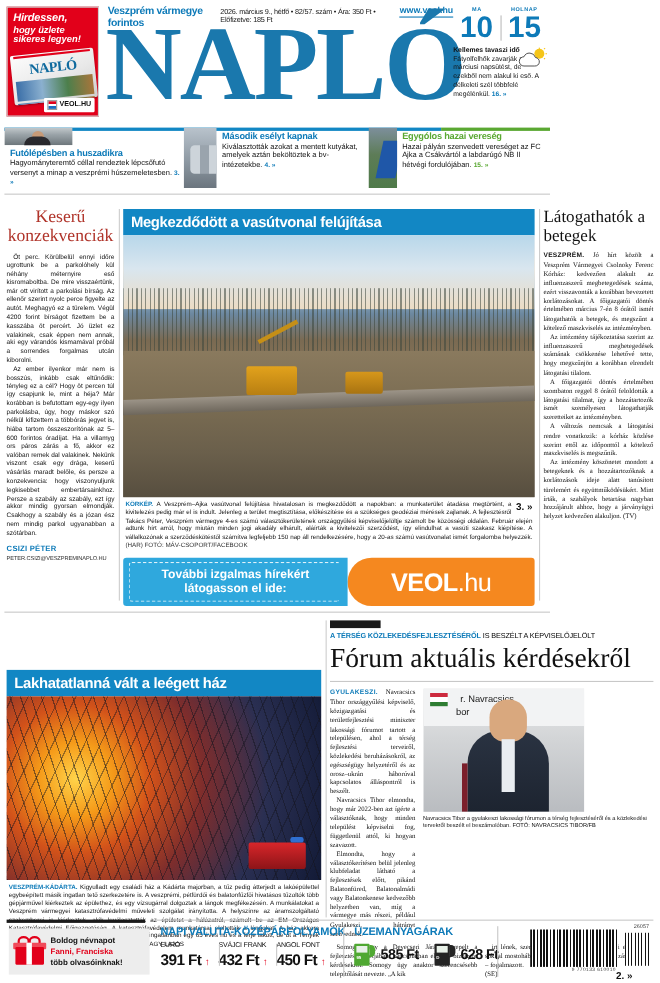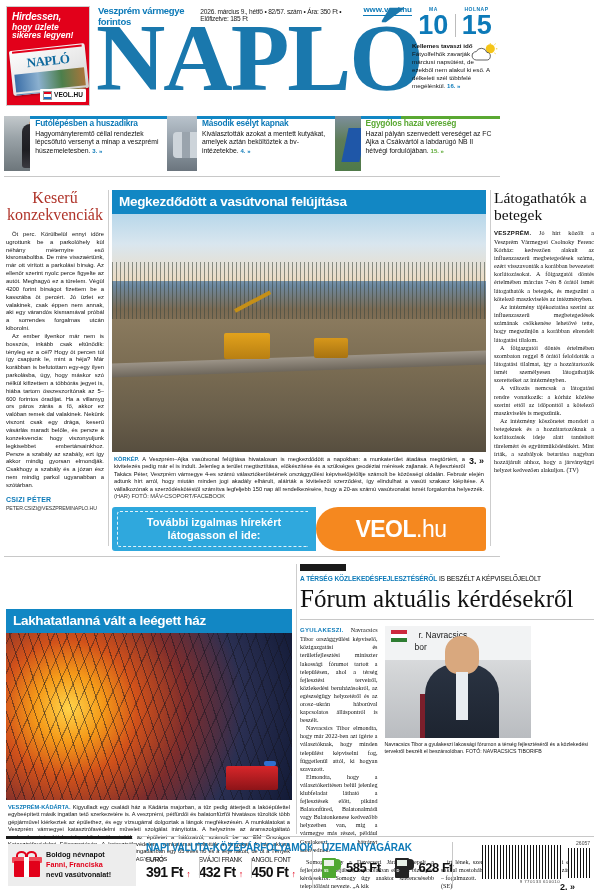--- a/index.html
+++ b/index.html
@@ -83,21 +83,21 @@
   .w-page { color: #0d7ab8; font-weight: bold; font-size: 6px; }
 
   
   .teasers { position: absolute; top: 116px; left: 4px; right: 4px; height: 55px; display: flex; }
   .teaser { display: flex; height: 55px; }
   .teaser .t-img { width: 62px; height: 55px; overflow: hidden; }
   .teaser .t-txt { padding: 3px 4px 0 5px; }
   .teaser h3 { font-size: 8.4px; line-height: 1.05; margin-bottom: 2px; letter-spacing: -0.2px; }
   .teaser p { font-size: 6.8px; line-height: 1.26; color: #111; }
   .teaser .pg { font-weight: bold; font-size: 6px; }
-  .t1 { width: 195px; } .t1 h3, .t1 .pg { color: #0d7ab8; }
+  .t1 { width: 195px; flex-direction: column; } .t1 h3, .t1 .pg { color: #0d7ab8; }
   .t2 { width: 200px; } .t2 h3, .t2 .pg { color: #0d7ab8; }
   .t3 { width: 197px; } .t3 h3, .t3 .pg { color: #5aa832; }
   .strip-top { position:absolute; top:116px; left:4px; right:4px; height:3px; }
   .strip-top i { position:absolute; top:0; height:3px; display:block; }
 
   
   .ph-runner { width:100%; height:100%; background:
       linear-gradient(180deg,#c3c9cc 0%,#9aa3a8 40%,#6d767b 100%); position:relative; }
   .ph-runner:after { content:""; position:absolute; left:18px; top:8px; width:24px; height:44px;
       background: linear-gradient(180deg,#2b2b30 0%,#1e1e22 60%,#3a3a40 100%); border-radius:8px 8px 3px 3px; }
@@ -528,21 +528,21 @@
       <div class="gift">
         <span class="bow1"></span>
           <span class="bow2"></span>
         <span class="lid"></span>
           <span class="bx"></span>
           <span class="rb"></span>
       </div>
       <div class="name-txt">
         <div>Boldog névnapot</div>
         <div class="hl">Fanni, Franciska</div>
-        <div>nevű vasútvonalat!</div>
+        <div>több olvasóinknak!</div>
       </div>
     </div>
 
     <div class="fx-title">NAPI VALUTA-KÖZÉPÁRFOLYAMOK</div>
     <div class="fx-row">
       <div class="fx-cell">
         <div class="fx-name">EURÓ</div>
         <div class="fx-val"><span>391 Ft</span>
           <span class="ar">↑</span></div>
       </div>

